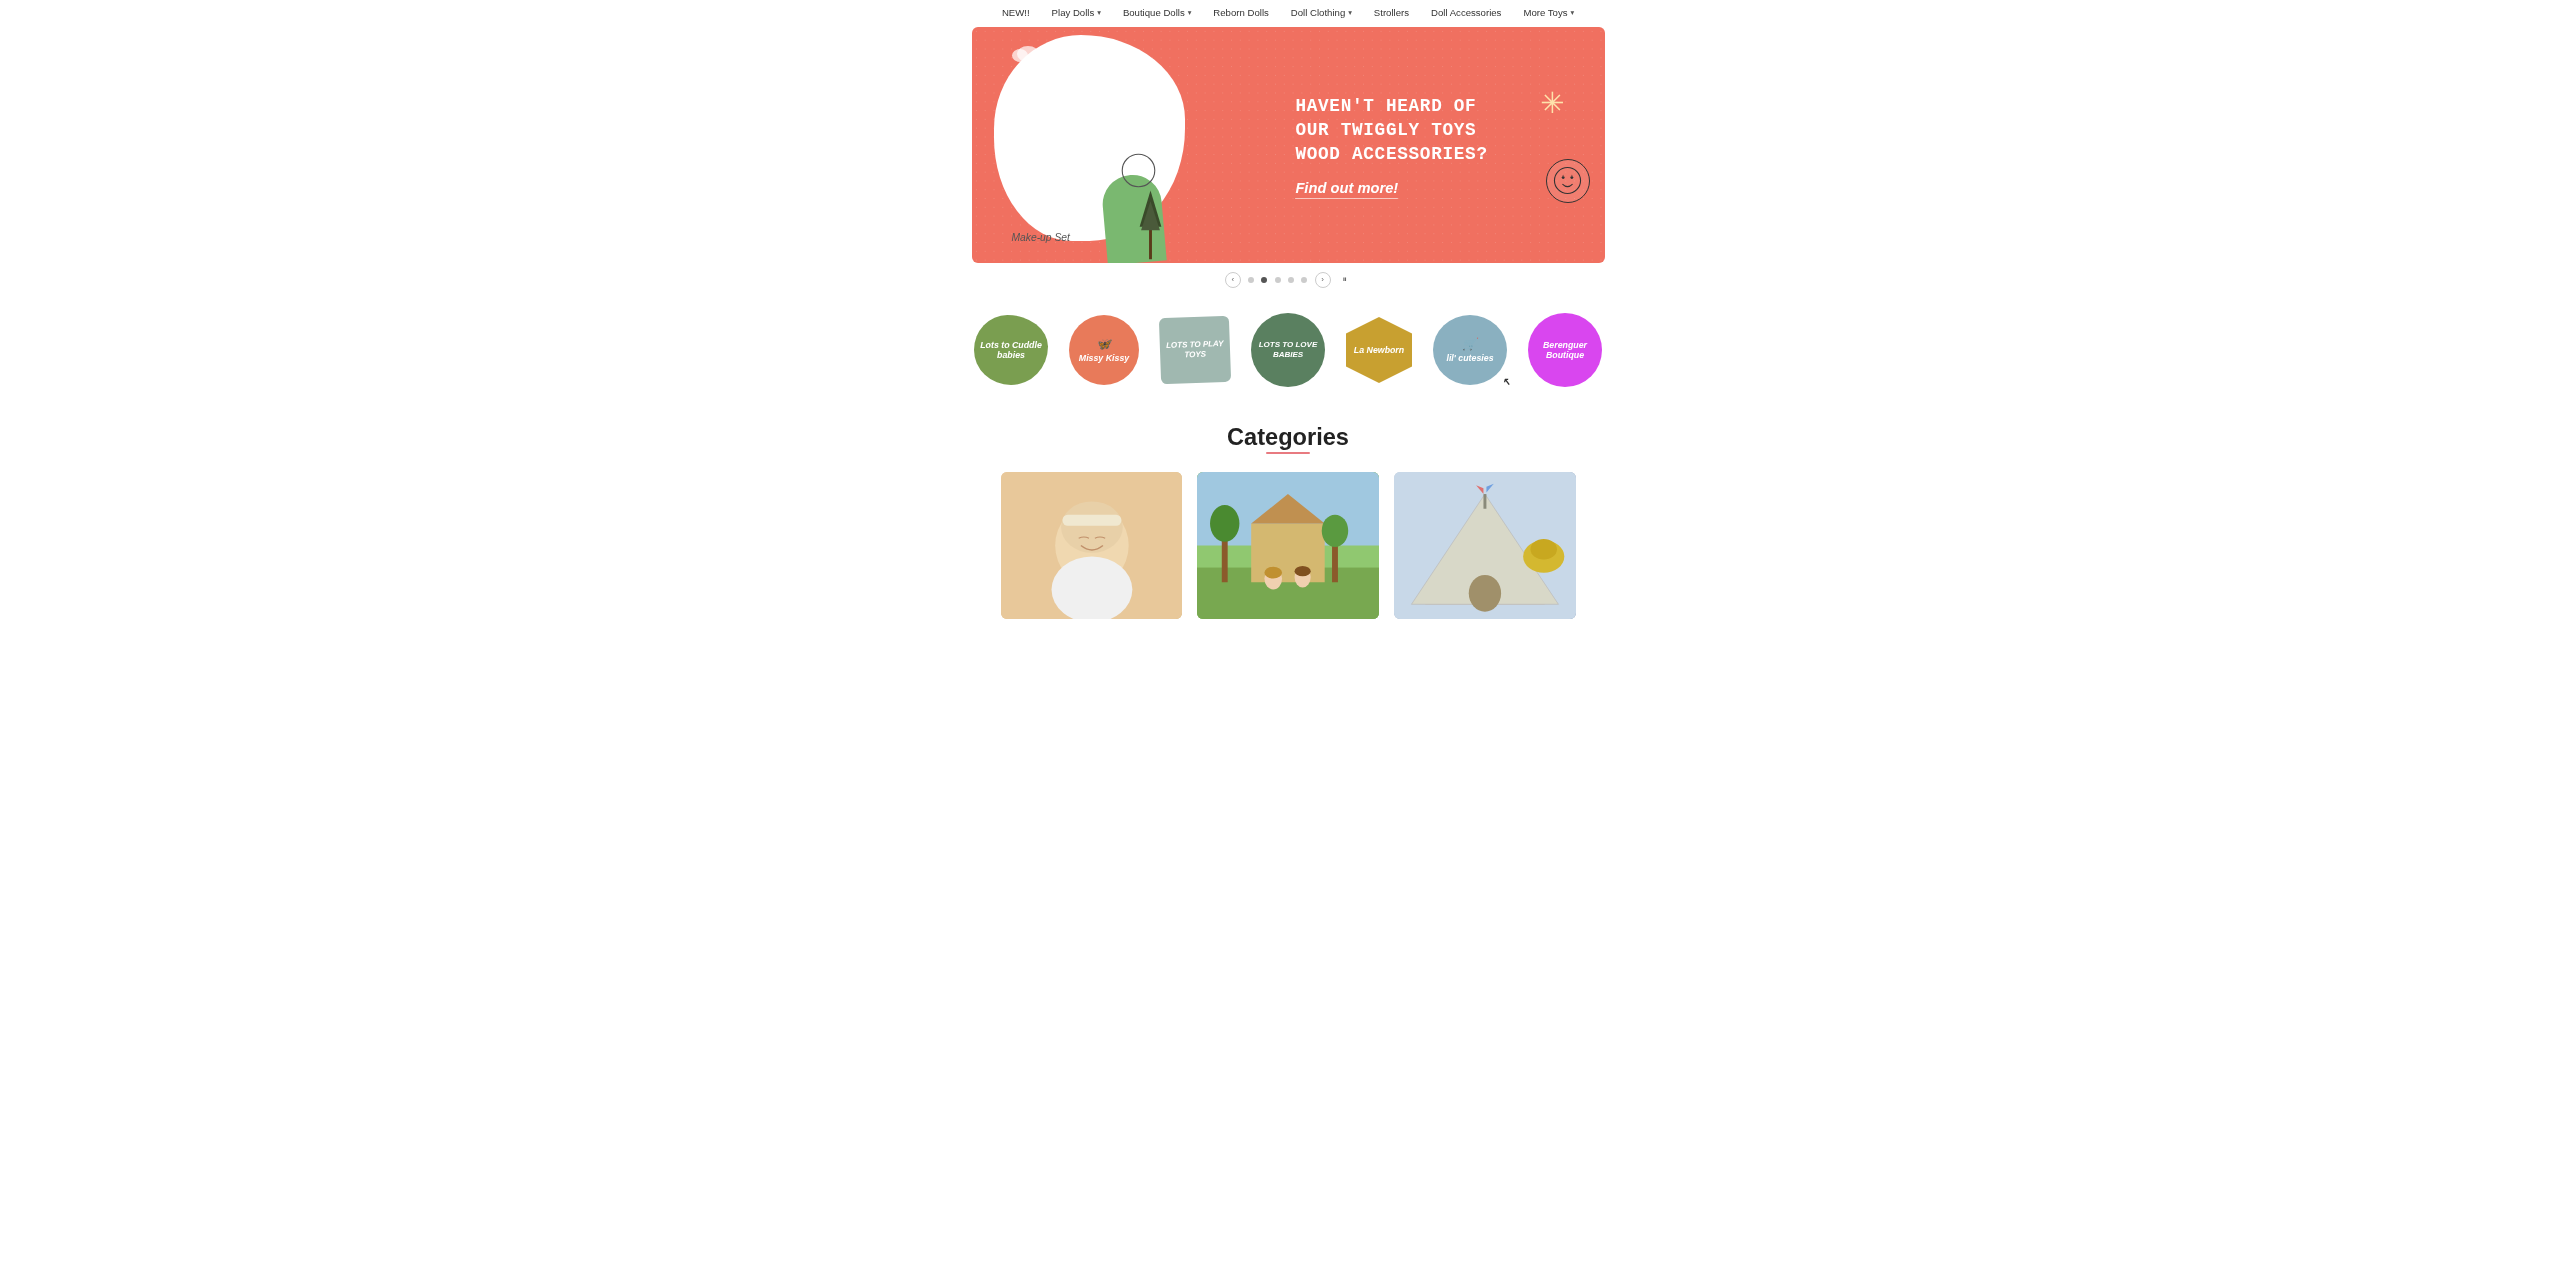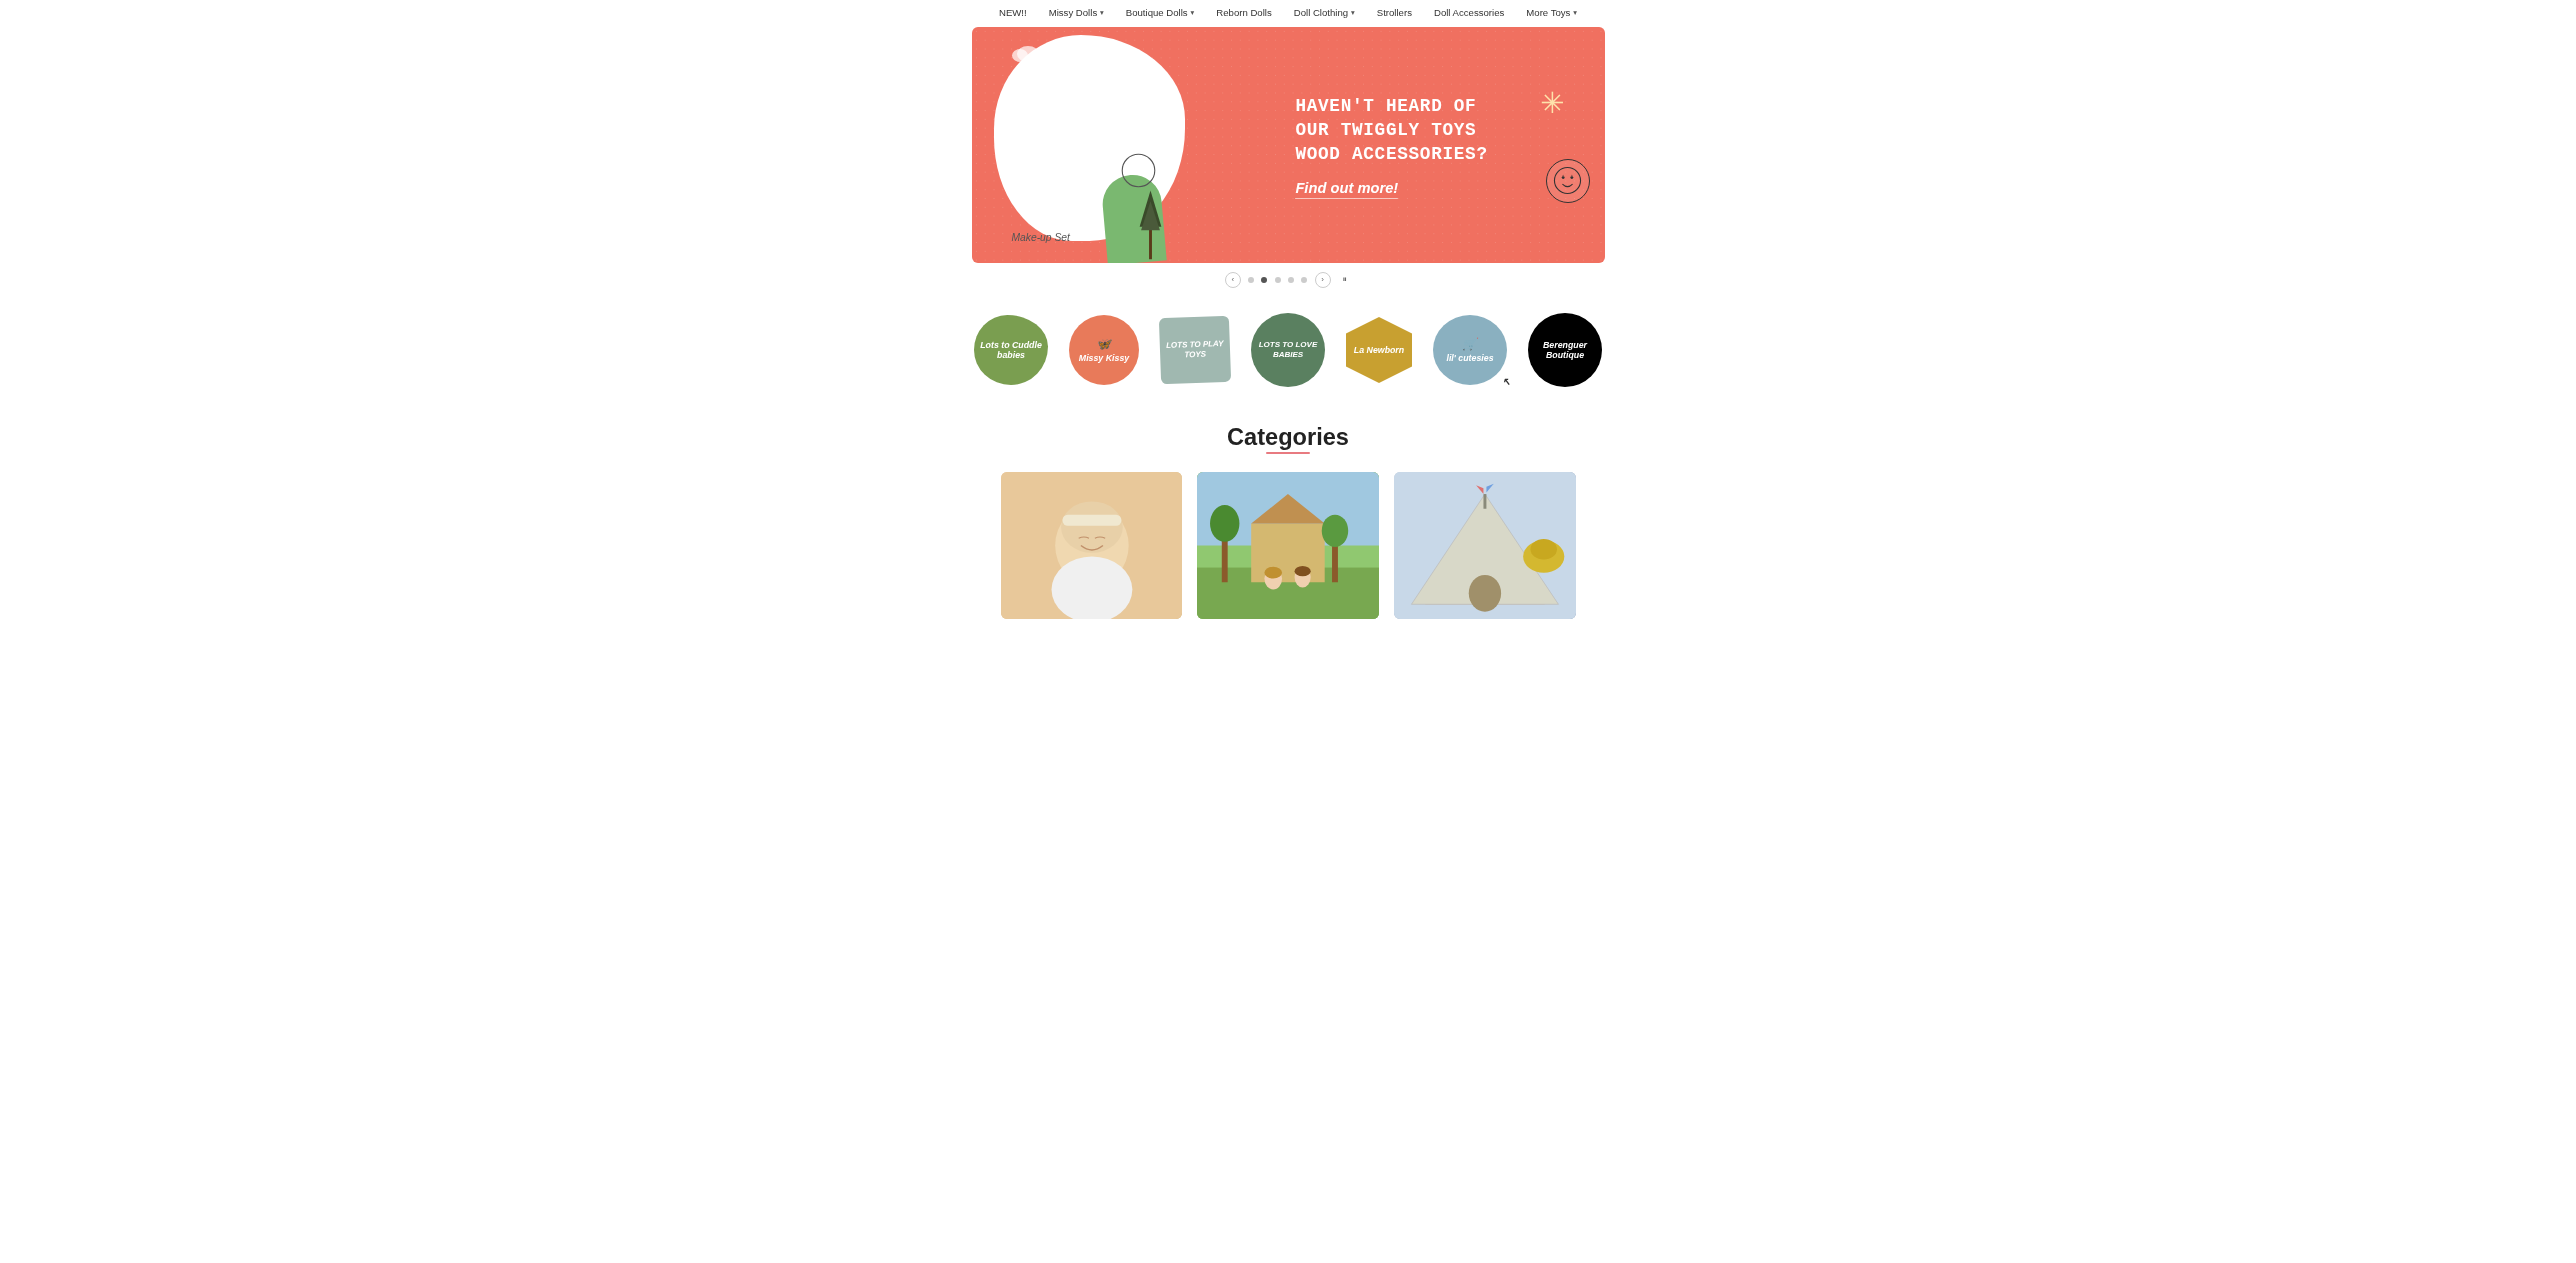--- a/index.html
+++ b/index.html
@@ -277,21 +277,21 @@
     .bubble-lil-cutesies {
       width: 74px;
       height: 70px;
       background: #8ab0c0;
       border-radius: 50%;
       font-size: 8.8px;
     }
     .bubble-berenguer {
       width: 74px;
       height: 74px;
-      background: #000000;
+      background: #d946ef;
       border-radius: 50%;
       font-size: 8.8px;
     }
 
     
     .categories-section {
       text-align: center;
       padding: 14.7px 0 7.4px;
     }
     .categories-title {
@@ -354,21 +354,21 @@
     }
   </style>
 </head>
 <body>
 
 <nav>
   <a class="nav-item">
     <span>NEW!!</span>
   </a>
   <a class="nav-item">
-    <span>Missy Dolls</span>
+    <span>Play Dolls</span>
     <span class="chevron">▾</span>
   </a>
   <a class="nav-item">
     <span>Boutique Dolls</span>
     <span class="chevron">▾</span>
   </a>
   <a class="nav-item">
     <span>Reborn Dolls</span>
   </a>
   <a class="nav-item">

